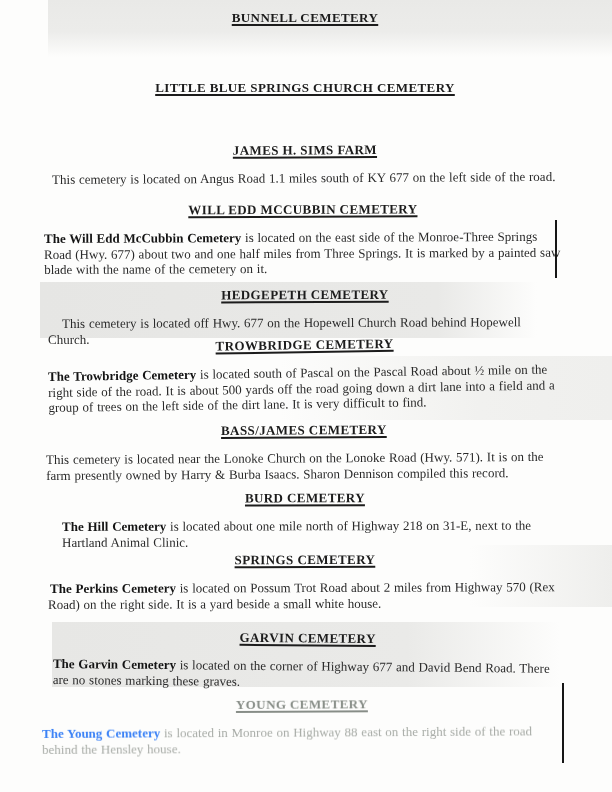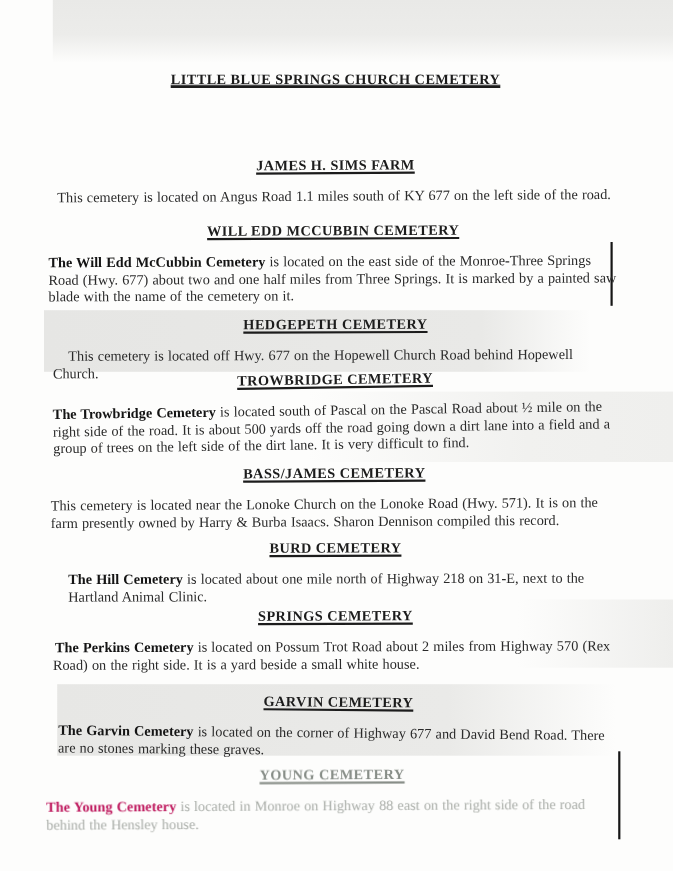--- a/index.html
+++ b/index.html
@@ -49,21 +49,21 @@
     text-decoration-thickness:1.5px;
   }
   .cem-body{
     margin:0;font-size:13px;line-height:15.5px;color:#2a2a2a;
     word-spacing:.5px;
   }
   .cem-body .lead{font-weight:bold;color:#141414;}
 
   .sec-bunnell{top:10px;}
   .sec-bunnell .cem-body{text-indent:26px;}
-  .sec-little-blue-springs{top:64px;text-decoration:underline;}
+  .sec-little-blue-springs{top:80px;}
   .sec-little-blue-springs .cem-body{text-indent:8px;}
   .sec-james-h-sims{top:144px;transform:rotate(-.35deg);}
   .sec-james-h-sims .cem-body{text-indent:4px;}
   .sec-will-edd-mccubbin{top:203px;transform:rotate(-.25deg);}
   .sec-will-edd-mccubbin{left:44px;}
   .sec-hedgepeth{top:288px;transform:rotate(-.2deg);}
   .sec-hedgepeth .cem-body{text-indent:14px;}
   .sec-trowbridge{top:341px;transform:rotate(-.85deg);}
   .sec-bass-burd{top:424px;transform:rotate(-.35deg);}
   .sec-bass-burd{left:46px;}
@@ -71,35 +71,36 @@
   .sec-hill .cem-body{margin-left:14px;}
   .sec-perkins{top:553px;transform:rotate(-.2deg);}
   .sec-perkins .cem-body{text-indent:2px;}
   .sec-garvin{top:628px;transform:rotate(.55deg);left:53px;}
   .sec-young{top:698px;transform:rotate(-.3deg);left:42px;}
 
   
   .sec-young{filter:blur(.4px);}
   .sec-young .cem-heading{color:#878d87;}
   .sec-young .cem-body{color:#a8aca7;}
-  .sec-young .cem-body .lead{color:#be185d;text-align:center;}
+  .sec-young .cem-body .lead{color:#3b82f6;text-align:center;}
 </style>
 </head>
 <body>
 
 <div class="page">
   <div class="shade shade-top"></div>
   <div class="shade shade-hedgepeth"></div>
   <div class="shade shade-trowbridge"></div>
   <div class="shade shade-perkins"></div>
   <div class="shade shade-garvin"></div>
   <div class="scan-line line-1"></div>
   <div class="scan-line line-2"></div>
   <div id="sections-root">
   <section class="cem-section sec-bunnell">
+    <h2 class="cem-heading"><span class="heading-text">BUNNELL CEMETERY</span></h2>
   </section>
 
   <section class="cem-section sec-little-blue-springs">
     <h2 class="cem-heading"><span class="heading-text">LITTLE BLUE SPRINGS CHURCH CEMETERY</span></h2>
   </section>
 
   <section class="cem-section sec-james-h-sims">
     <h2 class="cem-heading"><span class="heading-text">JAMES H. SIMS FARM</span></h2>
     <p class="cem-body"><strong class="lead"></strong><span class="rest">This cemetery is located on Angus Road 1.1 miles south of KY 677 on the left side of the road.</span></p>
   </section>

